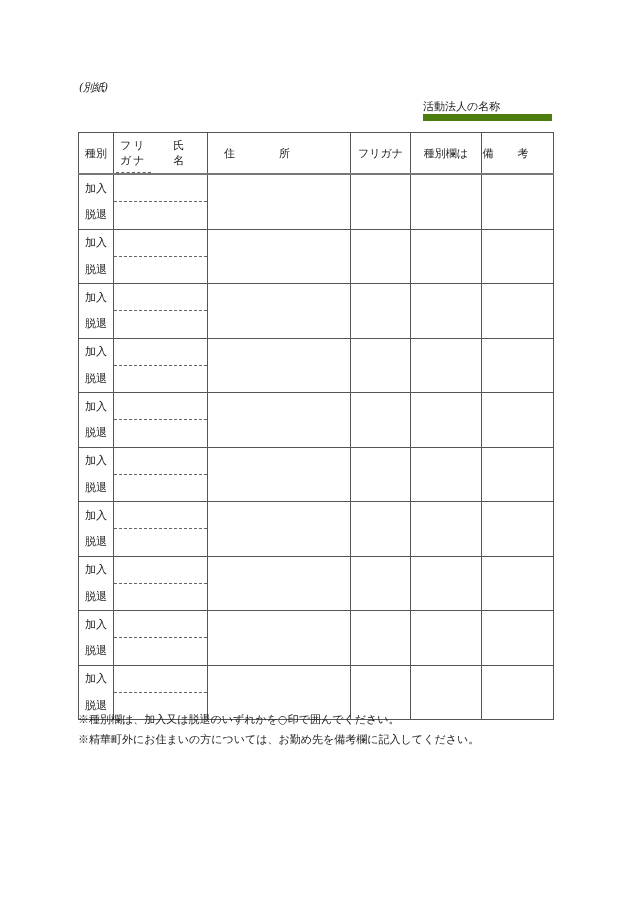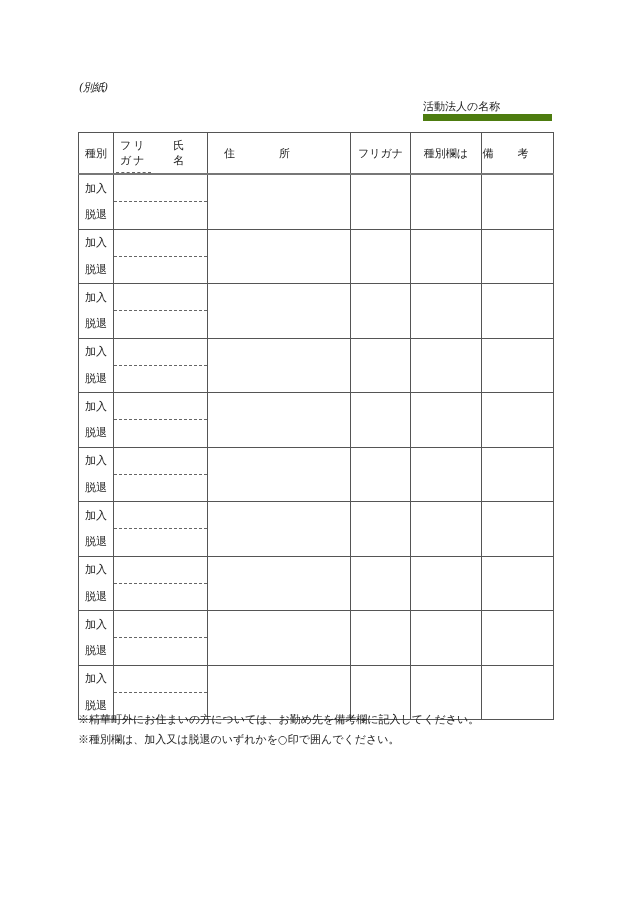--- a/index.html
+++ b/index.html
@@ -231,15 +231,15 @@
         </td>
         <td></td>
         <td></td>
         <td></td>
         <td></td>
       </tr>
     </tbody>
 </table>
 
 <div class="notes">
+  <div>※種別欄は、加入又は脱退のいずれかを○印で囲んでください。</div>
   <div>※精華町外にお住まいの方については、お勤め先を備考欄に記入してください。</div>
-  <div>※種別欄は、加入又は脱退のいずれかを○印で囲んでください。</div>
 </div>
 
 </body></html>

